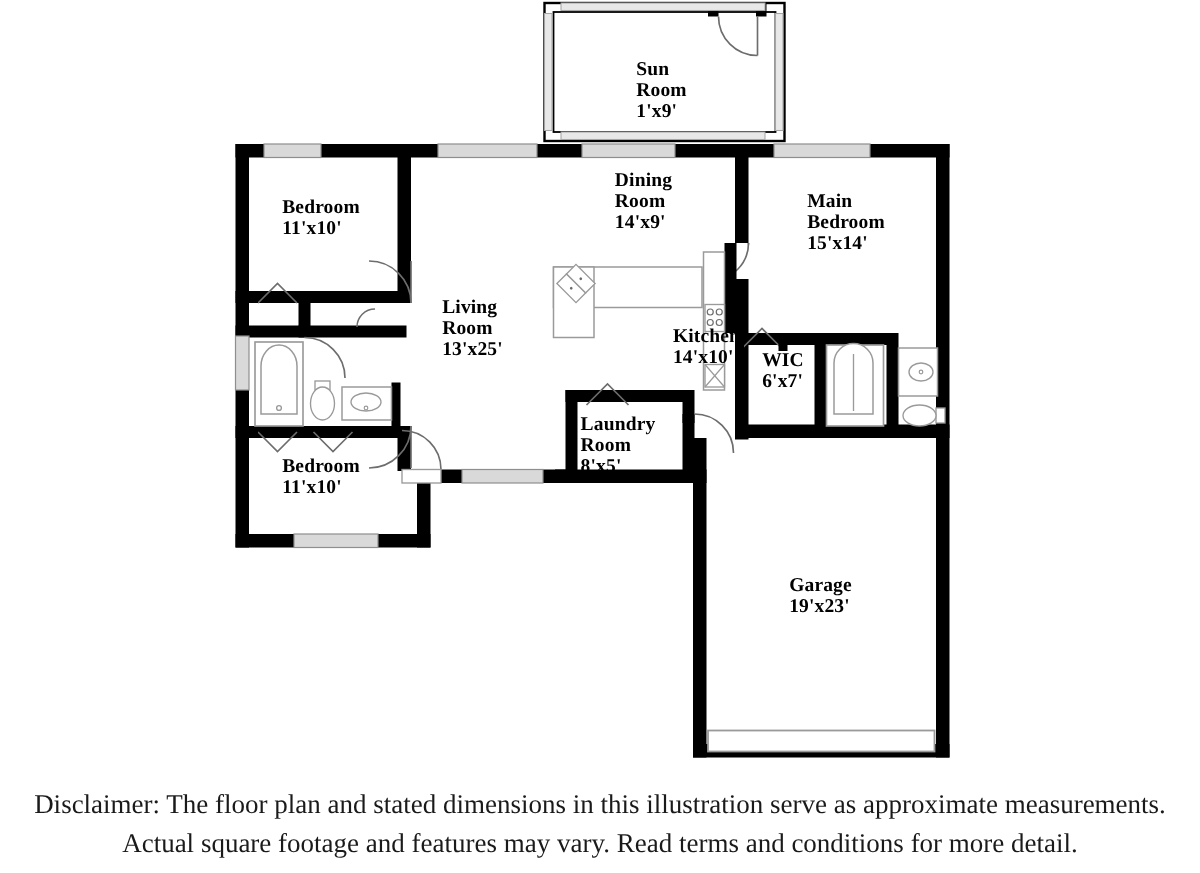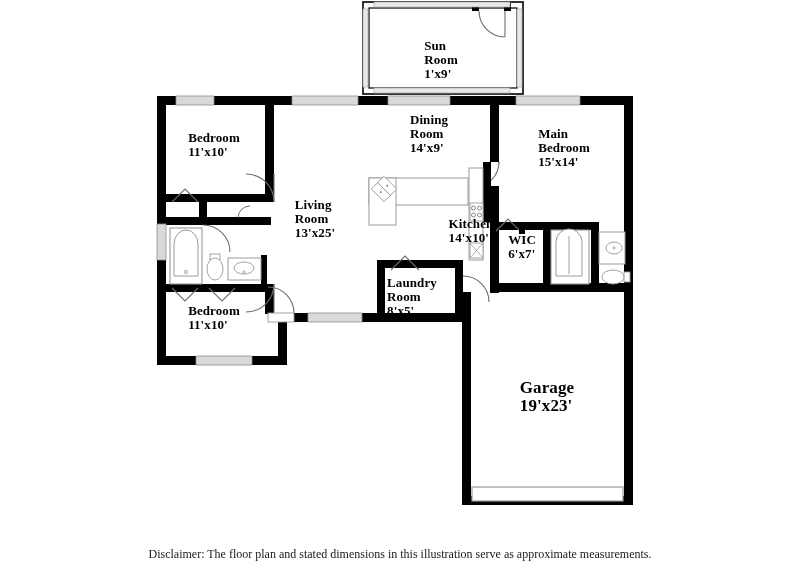--- a/index.html
+++ b/index.html
@@ -281,22 +281,23 @@
     <span class="rname">Laundry</span>
     <span class="rname">Room</span>
     <span class="rdim">8'x5'</span>
   </div>
 
   <div class="room-label" style="left:214px; top:318px; font-size:13px;">
     <span class="rname">Bedroom</span>
     <span class="rdim">11'x10'</span>
   </div>
 
-  <div class="room-label" style="left:547px; top:397px; font-size:17px;">
+  <div class="room-label" style="left:547px; top:397px; font-size:13px;">
     <span class="rname">Garage</span>
     <span class="rdim">19'x23'</span>
   </div>
 
-  <div class="disclaimer" style="top:524px; font-size:12px;margin-top:22px;">
+  <div class="disclaimer" style="top:524px; font-size:18px;">
     <span class="dl">Disclaimer: The floor plan and stated dimensions in this illustration serve as approximate measurements.</span>
+    <span class="dl">Actual square footage and features may vary. Read terms and conditions for more detail.</span>
   </div>
 
 </div>
 
 </body></html>

